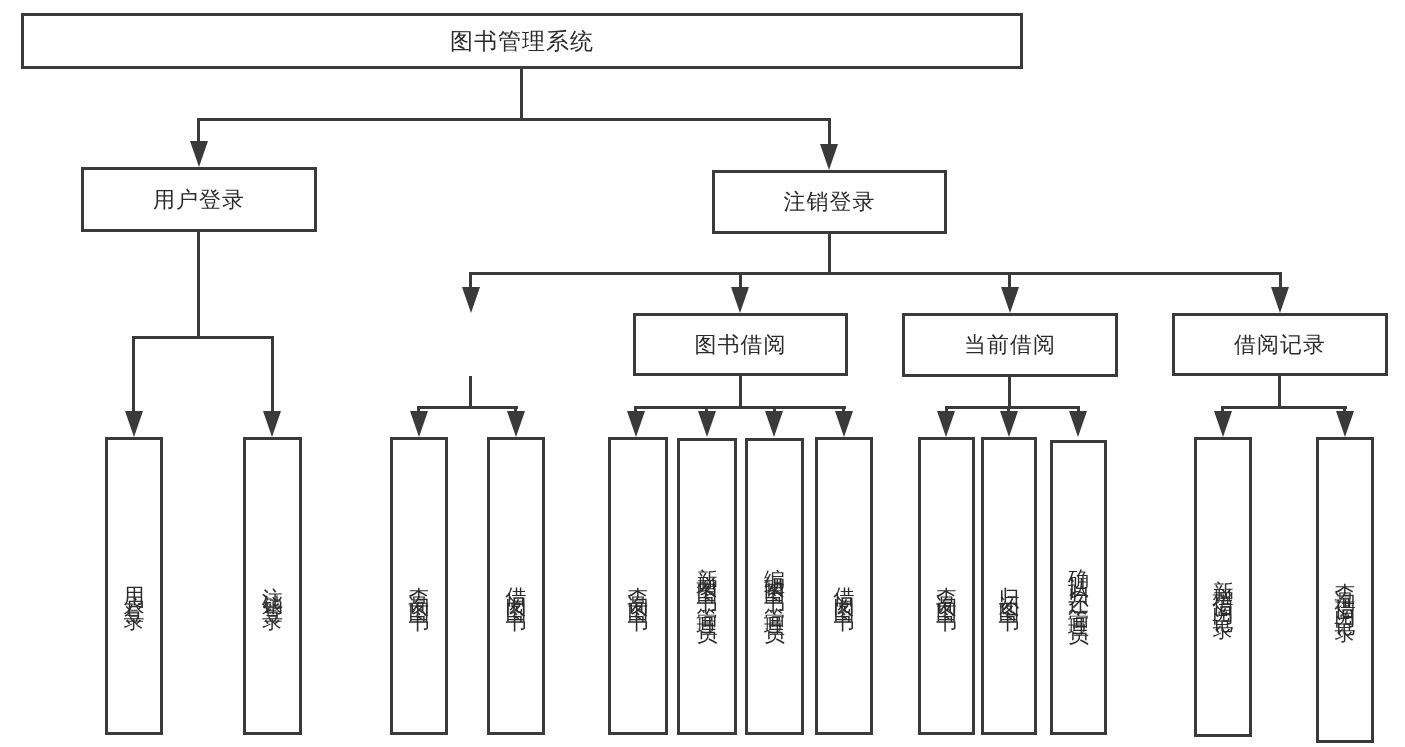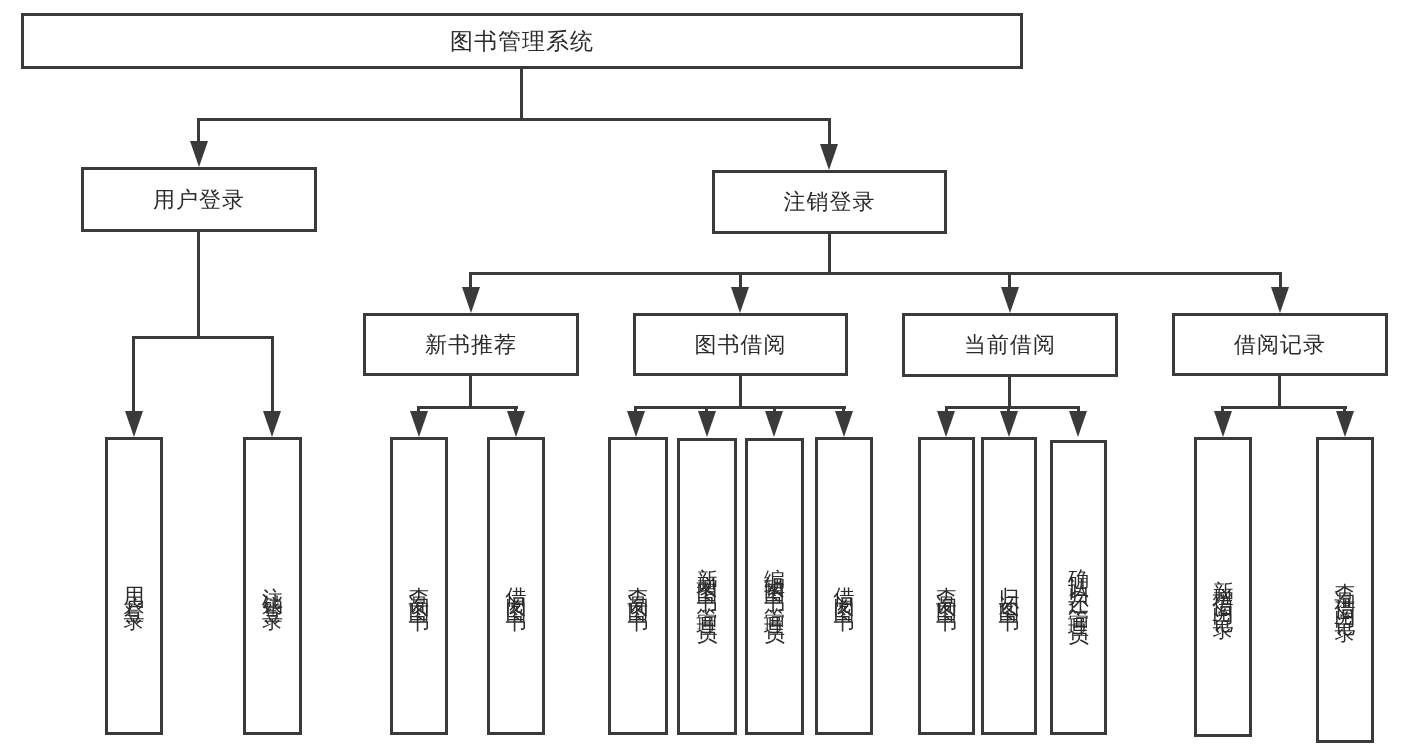--- a/index.html
+++ b/index.html
@@ -93,23 +93,20 @@
   <div class="hline" style="left:469px;top:272px;width:813px"></div>
   <div class="vline" style="left:469px;top:272px;height:15px"></div>
   <div class="arr" style="left:462px;top:287px"></div>
   <div class="vline" style="left:739px;top:272px;height:15px"></div>
   <div class="arr" style="left:731px;top:287px"></div>
   <div class="vline" style="left:1008px;top:272px;height:15px"></div>
   <div class="arr" style="left:1001px;top:287px"></div>
   <div class="vline" style="left:1279px;top:272px;height:15px"></div>
   <div class="arr" style="left:1271px;top:287px"></div>
 
-  <div class="box" style="left:363px;top:313px;width:216px;height:63px">
-    <span class="hl">新书推荐</span>
-  </div>
   <div class="box" style="left:902px;top:313px;width:216px;height:64px">
     <span class="hl">当前借阅</span>
   </div>
   <div class="box" style="left:633px;top:313px;width:215px;height:63px">
     <span class="hl">图书借阅</span>
   </div>
   <div class="box" style="left:1172px;top:313px;width:216px;height:63px">
     <span class="hl">借阅记录</span>
   </div>
 

